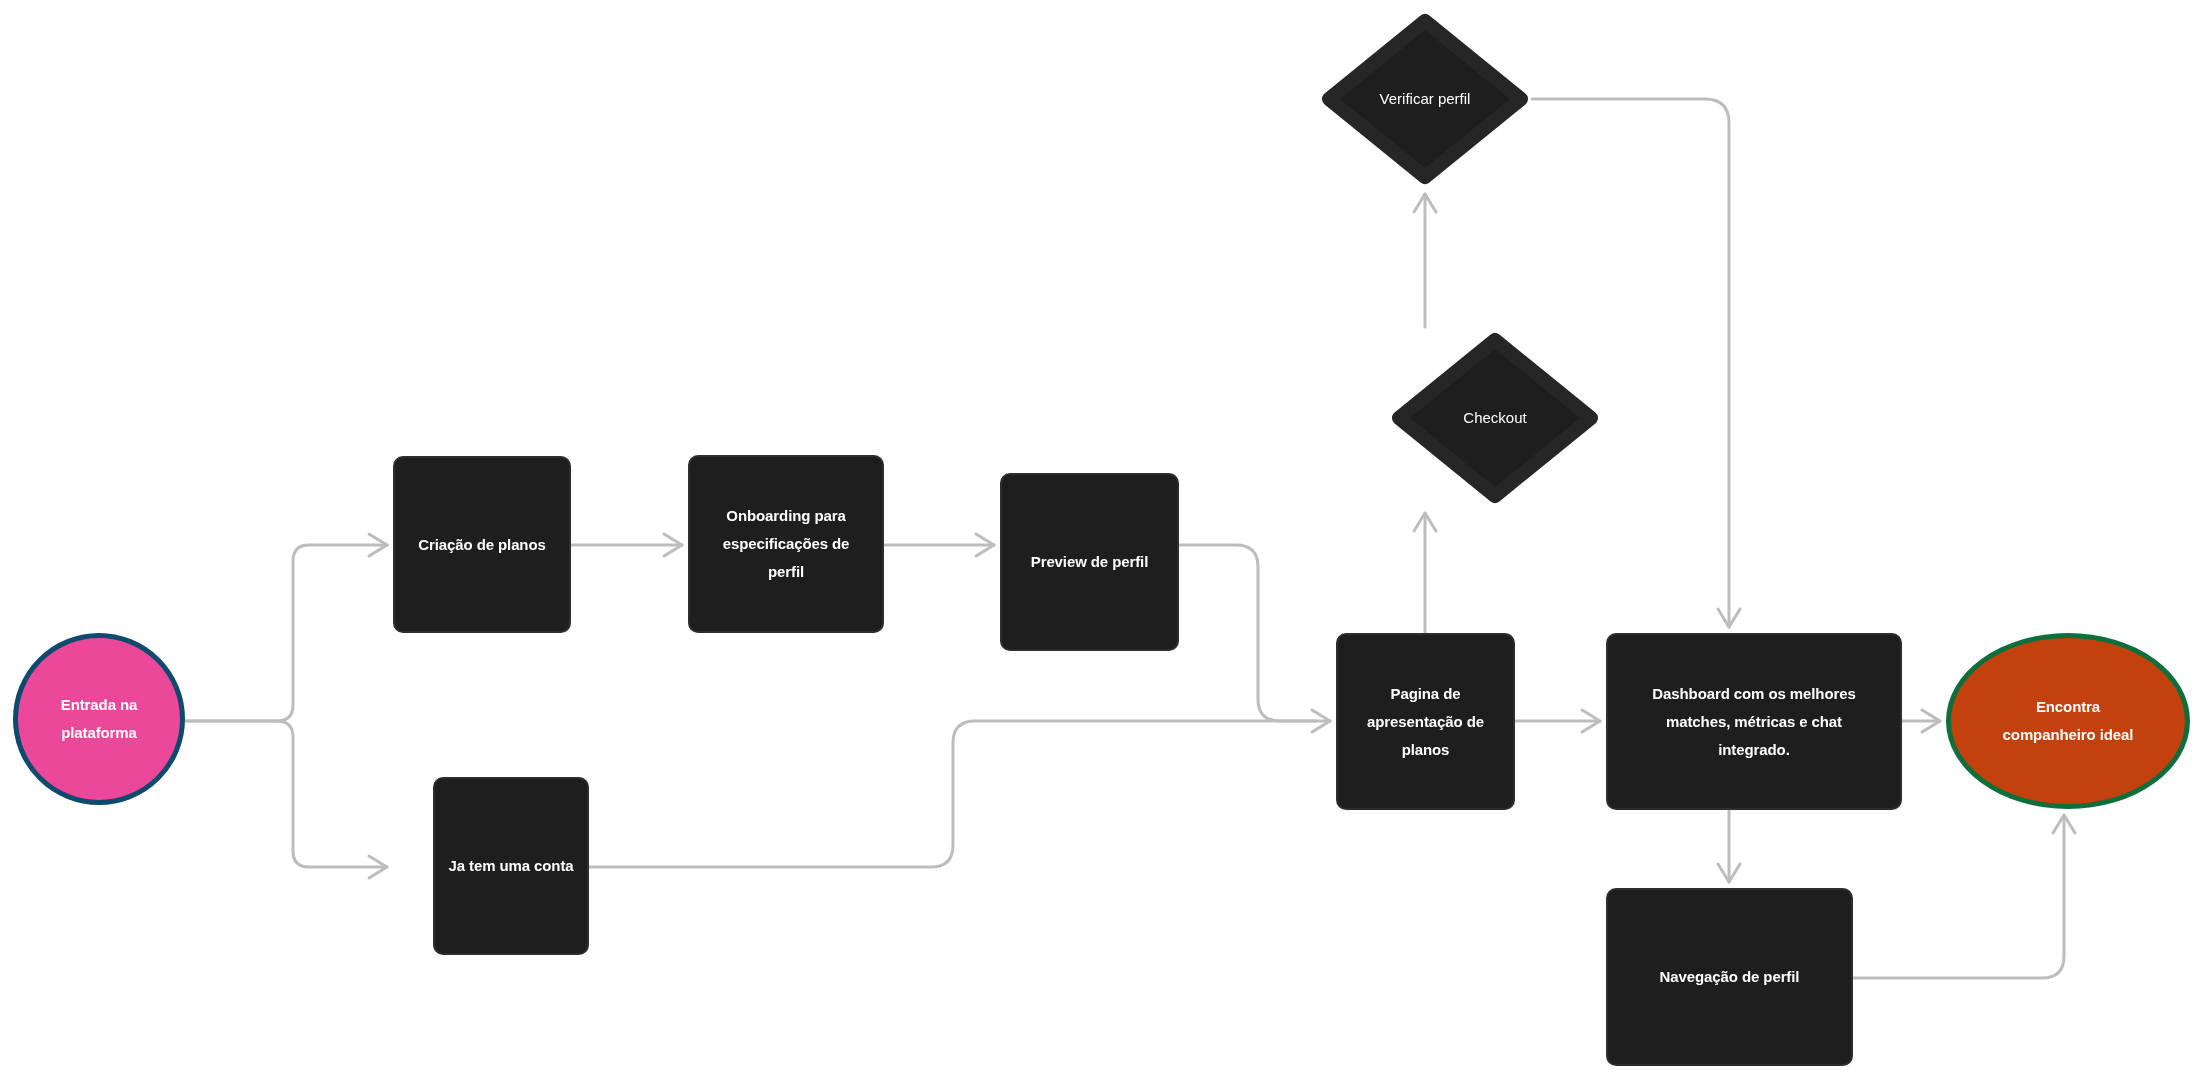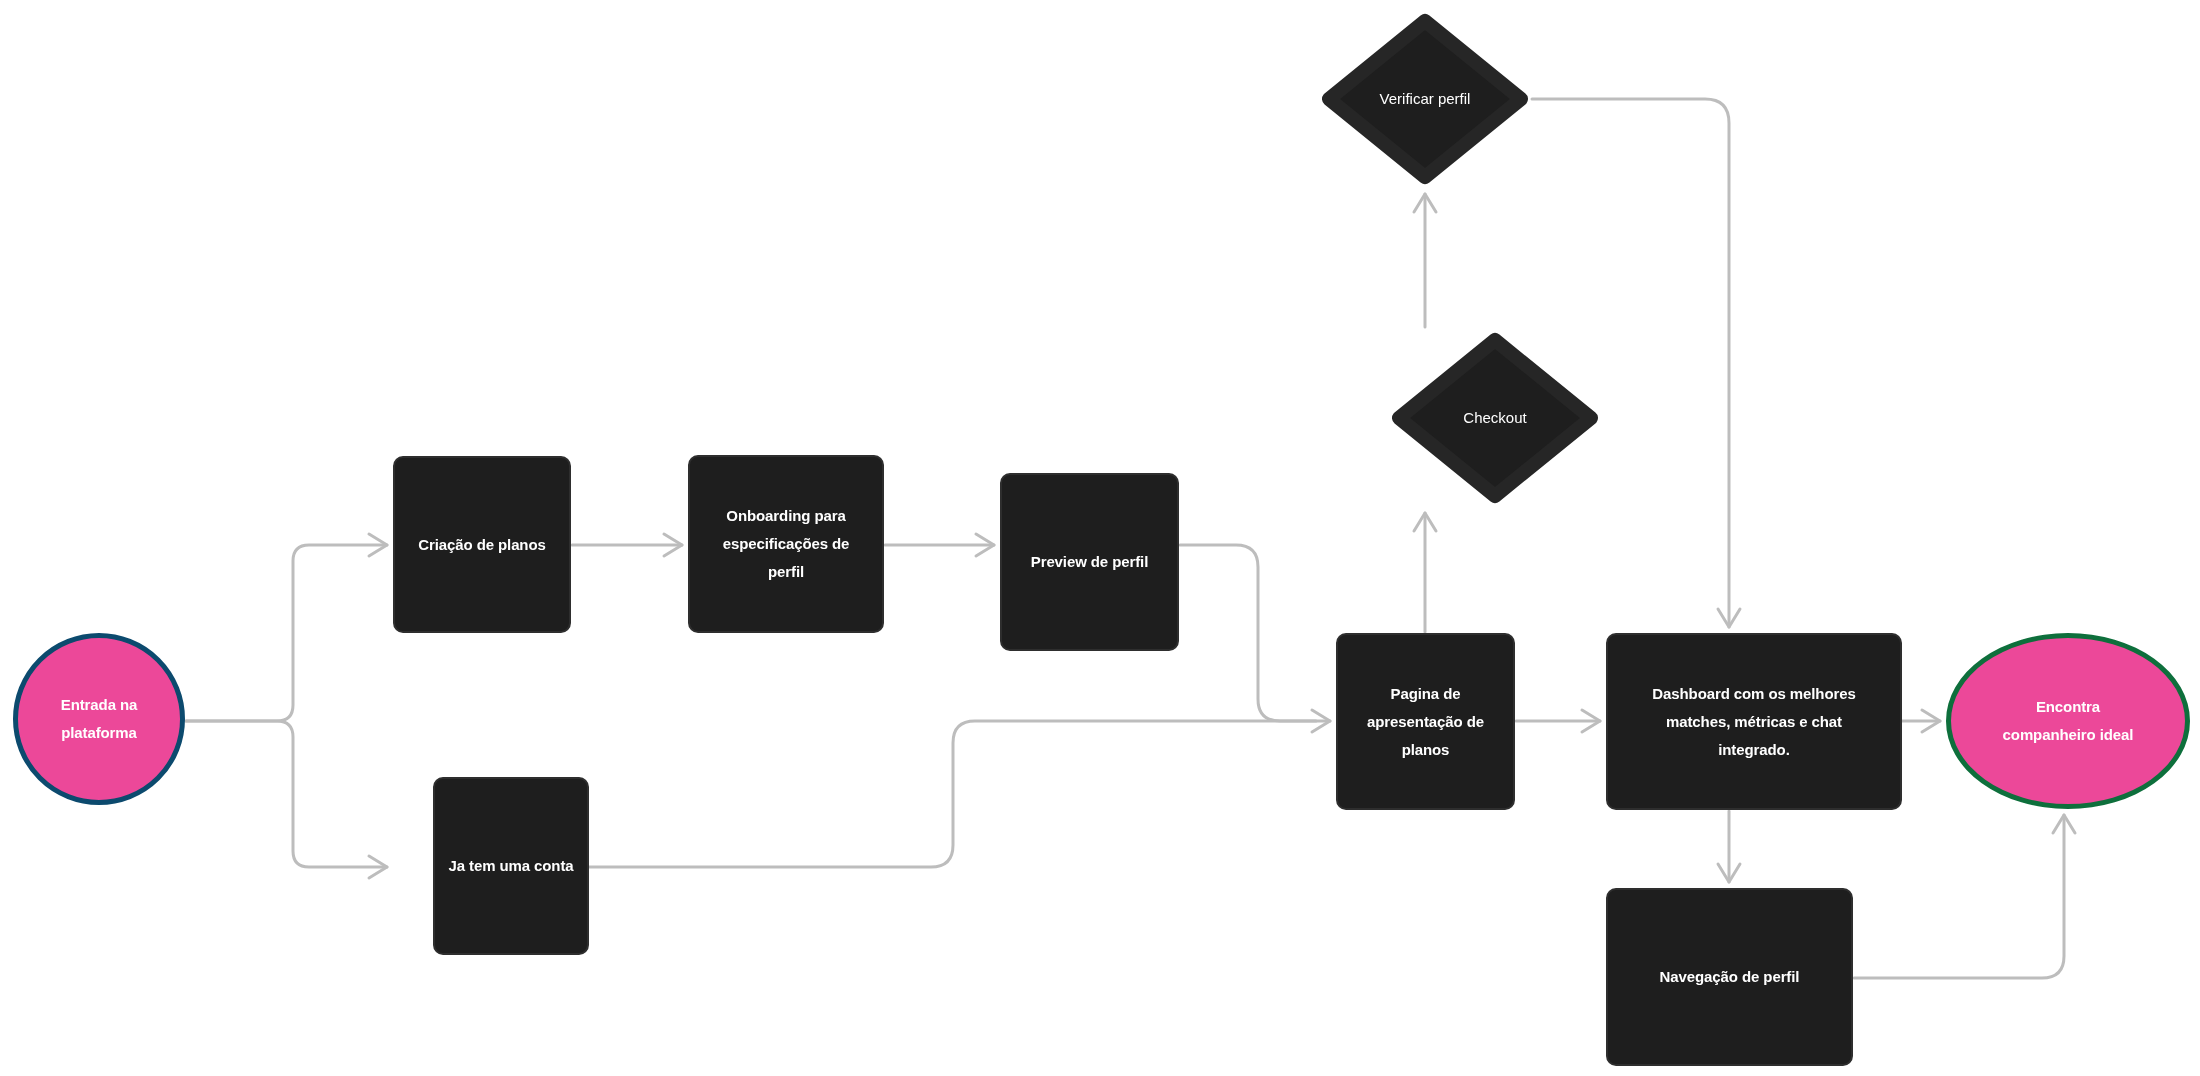--- a/index.html
+++ b/index.html
@@ -42,21 +42,21 @@
     border: 2px solid #2e2e2e;
     border-radius: 10px;
     text-align: center;
   }
   .circle {
     background: #ec4899;
     border: 5px solid #0c4a6e;
     border-radius: 50%;
   }
   .ellipse {
-    background: #ec4899;
+    background: #c2410c;
     border: 5px solid #0e6f3c;
     border-radius: 50%;
   }
   .diamond {
     background: transparent;
     border: none;
   }
   .diamond svg {
     position: absolute;
     left: 0; top: 0;

